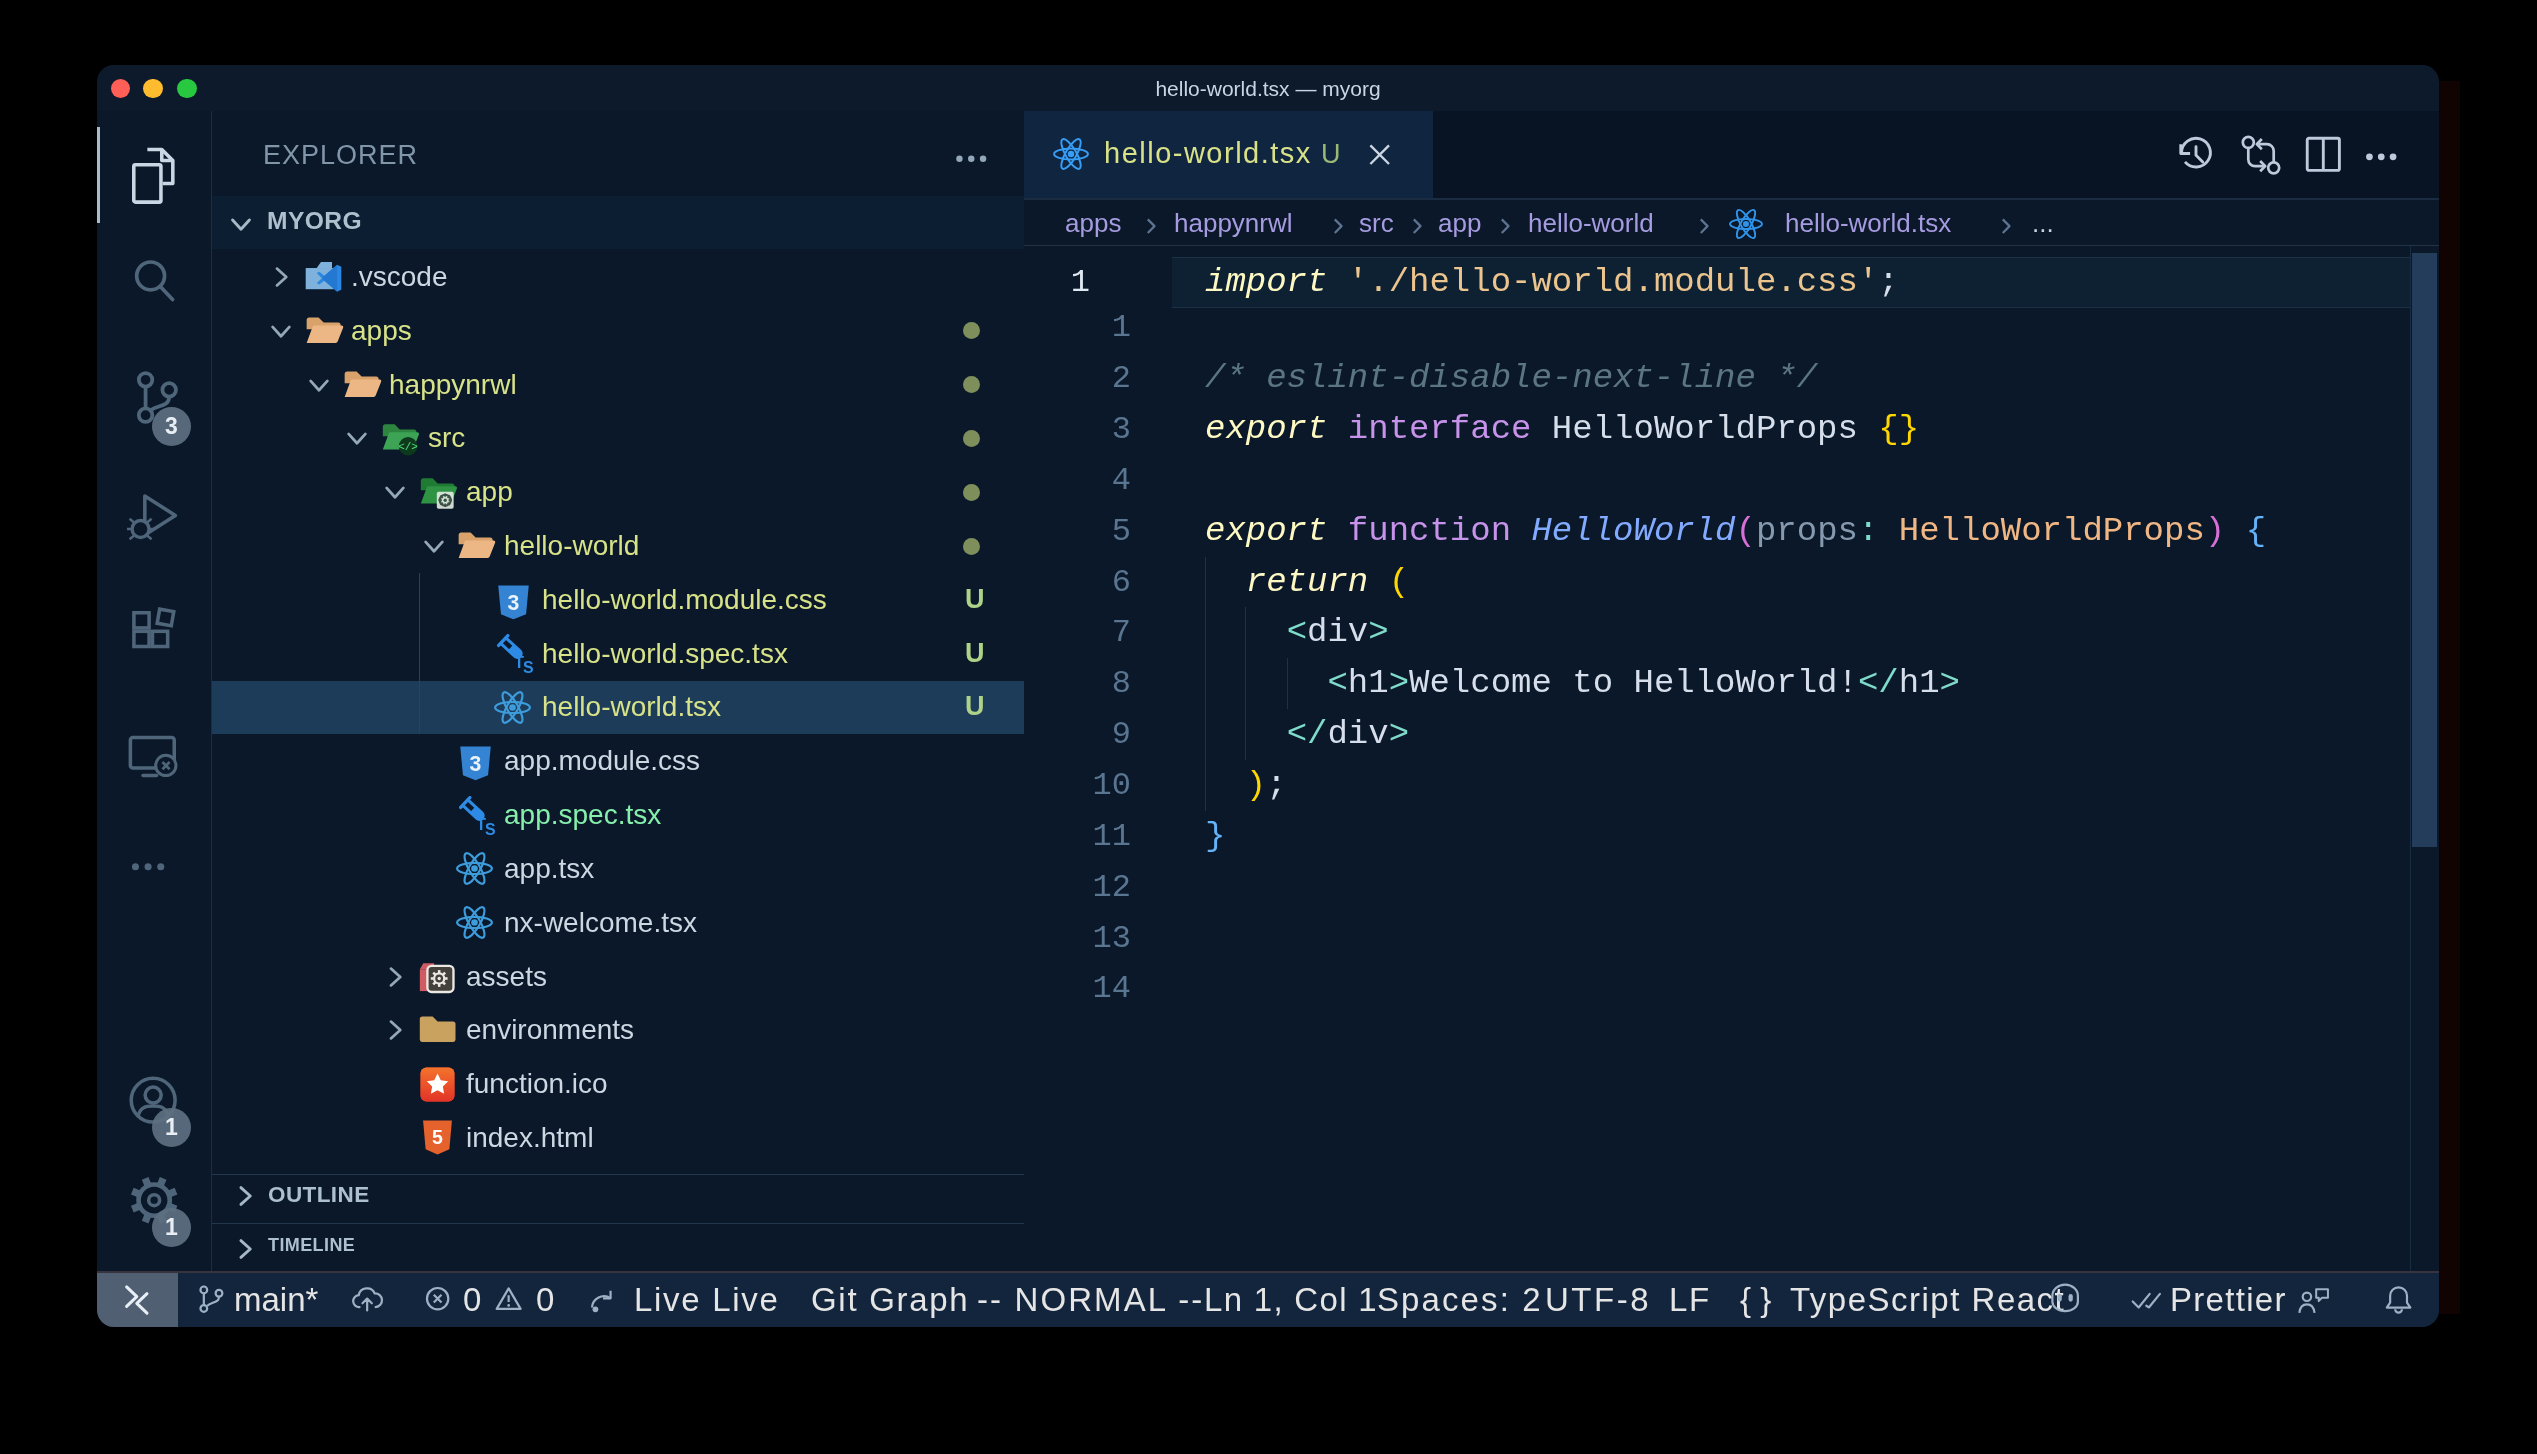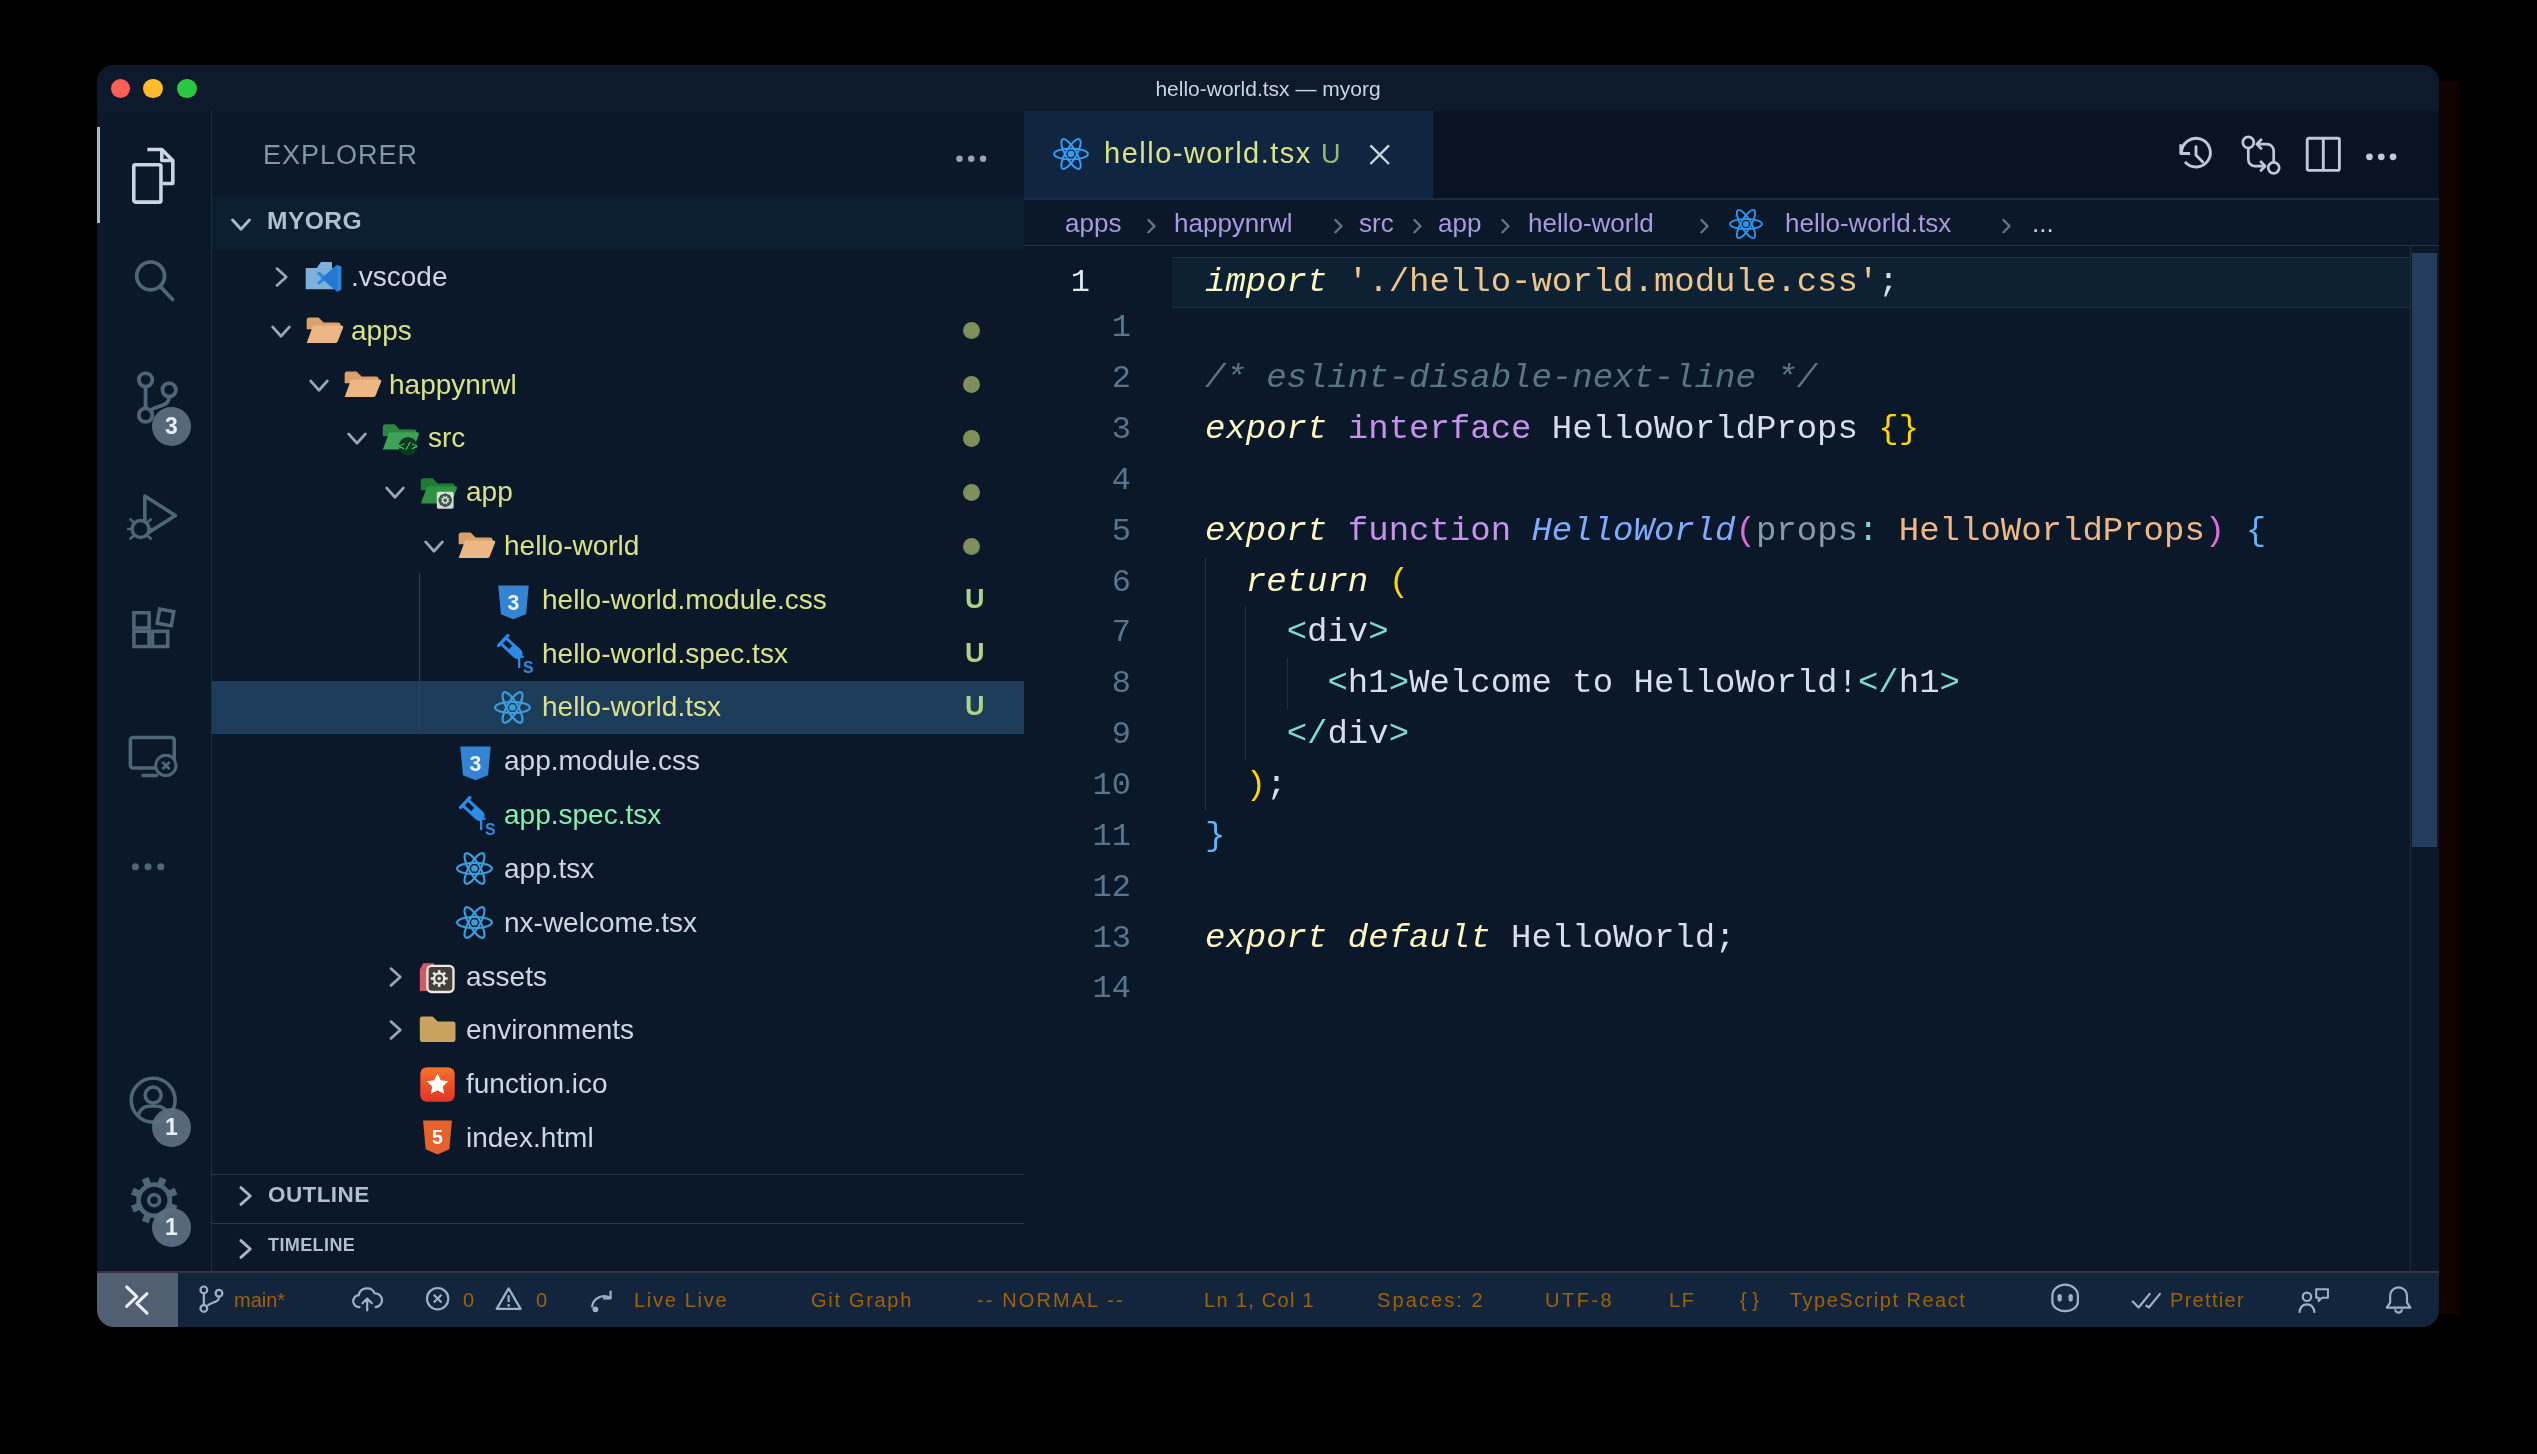--- a/index.html
+++ b/index.html
@@ -2,21 +2,21 @@
 <html style="font-size:13.6px"><head><meta charset="utf-8"><style>
 html,body{margin:0;padding:0;background:#000;width:2538px;height:1454px;overflow:hidden}
 *{box-sizing:border-box}
 .a{position:absolute}
 .t{position:absolute;white-space:pre;font-family:"Liberation Sans",sans-serif}
 .lbl{position:absolute;white-space:pre;font-family:"Liberation Sans",sans-serif;font-size:28px;line-height:54px;transform:translateY(-50%)}
 .code{position:absolute;white-space:pre;font-family:"Liberation Mono",monospace;font-size:34px;line-height:51px;letter-spacing:0}
 .gut{position:absolute;white-space:pre;font-family:"Liberation Mono",monospace;font-size:32px;line-height:51px;text-align:right;color:#5a7590}
 .ki{color:#fef9c3;font-style:italic}.k{color:#c792ea}.s{color:#ecc48d}.w{color:#d6deeb}.cm{color:#5b7583;font-style:italic}
 .fn{color:#82aaff;font-style:italic}.au{color:#ffd700}.or{color:#d670d6}.bl{color:#64b2f7}.te{color:#7fdbca}.pa{color:#8699ae}.ty{color:#f0b683}
-.st{position:absolute;white-space:pre;font-family:"Liberation Sans",sans-serif;font-size:20px;color:#a16207;line-height:54px;top:1208px;transform:none}
+.st{position:absolute;white-space:pre;font-family:"Liberation Sans",sans-serif;font-size:33px;color:#e5e5e5;line-height:54px;top:1208px;transform:none}
 </style></head><body>
 <div class="a" style="left:2438px;top:81px;width:22px;height:1233px;background:#120303"></div>
 <div class="a" id="win" style="left:97px;top:65px;width:2342px;height:1262px;background:#0a1829;border-radius:17px;overflow:hidden">
 <div class="a" style="left:0;top:0;width:2342px;height:46px;background:#0c1a2c"></div>
 <div class="a" style="left:13.6px;top:13.6px;width:19.5px;height:19.5px;border-radius:10.2px;background:#ff5f57"></div>
 <div class="a" style="left:46px;top:13.6px;width:19.5px;height:19.5px;border-radius:10.2px;background:#febc2e"></div>
 <div class="a" style="left:80px;top:13.6px;width:19.5px;height:19.5px;border-radius:10.2px;background:#28c840"></div>
 <div class="t" style="left:0;top:0;width:2342px;text-align:center;line-height:47px;font-size:21px;color:#c9d6e2">hello-world.tsx — myorg</div>
 <div class="a" style="left:0;top:62px;width:2.5px;height:96px;background:#a9bccb"></div>
 <svg style="position:absolute;left:30px;top:81px" width="56" height="63" viewBox="0 0 66 74" fill="none">
@@ -349,21 +349,20 @@
 <div class="code" style="left:1108px;top:192px"><span class="ki">import</span><span class="w"> </span><span class="s">'./hello-world.module.css'</span><span class="w">;</span></div>
 <div class="code" style="left:1108px;top:288px"><span class="cm">/* eslint-disable-next-line */</span></div>
 <div class="code" style="left:1108px;top:339px"><span class="ki">export</span><span class="w"> </span><span class="k">interface</span><span class="w"> HelloWorldProps </span><span class="au">{}</span></div>
 <div class="code" style="left:1108px;top:441px"><span class="ki">export</span><span class="w"> </span><span class="k">function</span><span class="w"> </span><span class="fn">HelloWorld</span><span class="or">(</span><span class="pa">props</span><span class="te">:</span><span class="w"> </span><span class="ty">HelloWorldProps</span><span class="or">)</span><span class="w"> </span><span class="bl">{</span></div>
 <div class="code" style="left:1108px;top:492px"><span class="w">  </span><span class="ki">return</span><span class="w"> </span><span class="au">(</span></div>
 <div class="code" style="left:1108px;top:542px"><span class="w">    </span><span class="te">&lt;</span><span class="w">div</span><span class="te">&gt;</span></div>
 <div class="code" style="left:1108px;top:593px"><span class="w">      </span><span class="te">&lt;</span><span class="w">h1</span><span class="te">&gt;</span><span class="w">Welcome to HelloWorld!</span><span class="te">&lt;/</span><span class="w">h1</span><span class="te">&gt;</span></div>
 <div class="code" style="left:1108px;top:644px"><span class="w">    </span><span class="te">&lt;/</span><span class="w">div</span><span class="te">&gt;</span></div>
 <div class="code" style="left:1108px;top:695px"><span class="w">  </span><span class="au">)</span><span class="w">;</span></div>
 <div class="code" style="left:1108px;top:746px"><span class="bl">}</span></div>
-<div class="code" style="left:1108px;top:848px"><span class="ki">export</span><span class="w"> </span><span class="ki">default</span><span class="w"> HelloWorld;</span></div>
 <div class="a" style="left:2313px;top:181px;width:0.8px;height:1027px;background:#182c42"></div>
 <div class="a" style="left:2315px;top:188px;width:25.4px;height:594px;background:rgba(88,136,188,.34)"></div>
 <div class="a" style="left:0;top:1206px;width:2342px;height:1.7px;background:#38343f"></div>
 <div class="a" style="left:0;top:1208px;width:2342px;height:54px;background:#12253c"></div>
 <div class="a" style="left:0;top:1208px;width:81px;height:54px;background:#515f73"></div>
 <svg style="position:absolute;left:22px;top:1215px" width="39" height="41" viewBox="0 0 46 48" fill="none">
       <path d="M9 8 L21 19.5 L9 31" stroke="#e8eef5" stroke-width="3.6" fill="none" stroke-linejoin="round" stroke-linecap="round"></path>
       <path d="M33 16 L21 27.5 L33 39" stroke="#e8eef5" stroke-width="3.6" fill="none" stroke-linejoin="round" stroke-linecap="round"></path>
     </svg>
 <svg style="position:absolute;left:100px;top:1219px" width="30.5" height="32" viewBox="0 0 36 38" fill="none">

